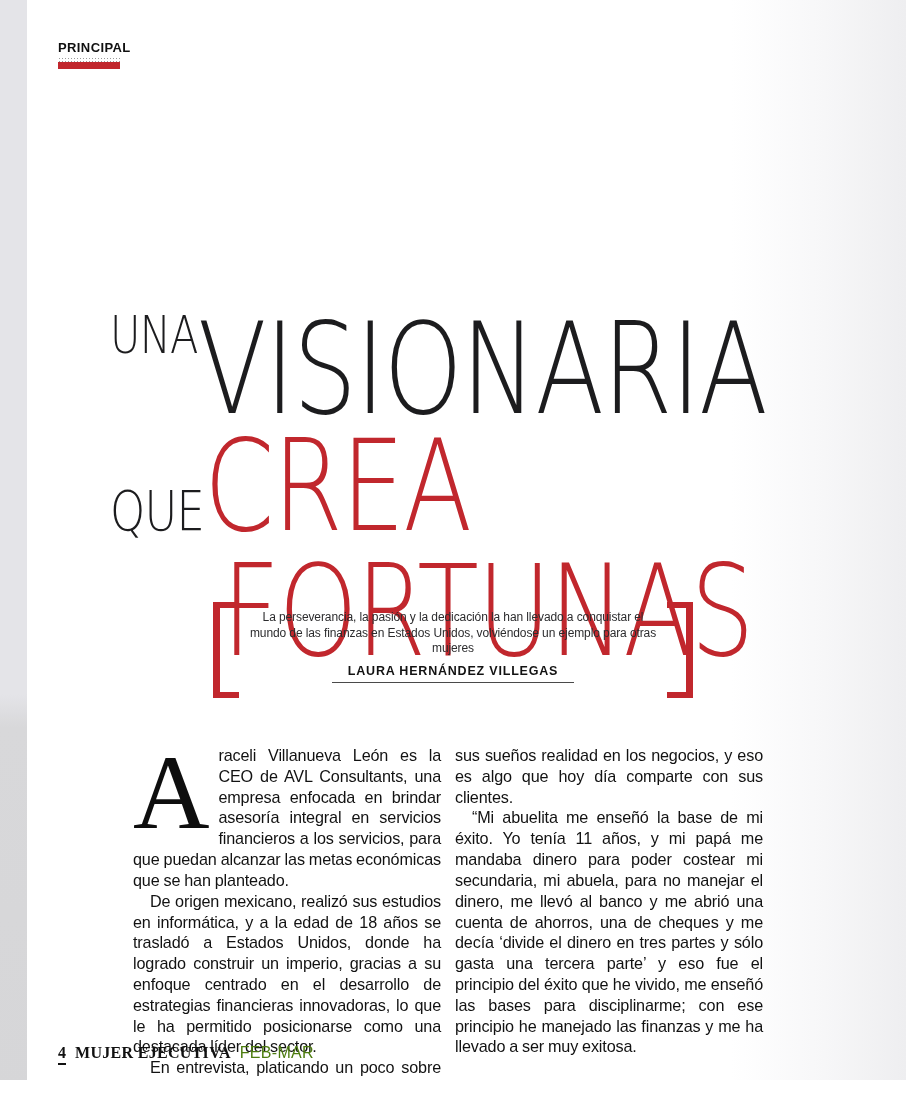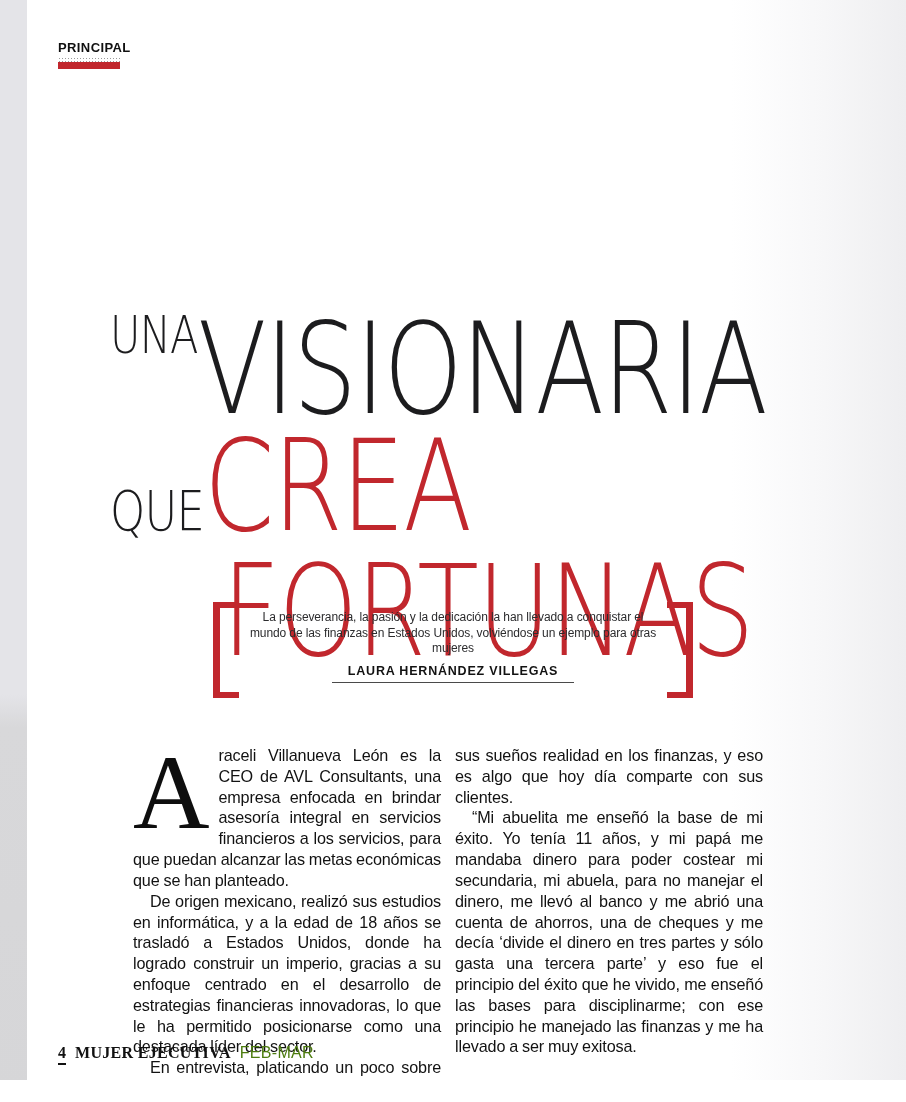--- a/index.html
+++ b/index.html
@@ -144,21 +144,21 @@
     <div class="bracket right"></div>
   </div>
 
   <div class="body-cols">
     <div class="col">
       <p class="lead">Araceli Villanueva León es la CEO de AVL Consultants, una empresa enfocada en brindar asesoría integral en servicios financieros a los servicios, para que puedan alcanzar las metas económicas que se han planteado.</p>
       <p class="indent">De origen mexicano, realizó sus estudios en informática, y a la edad de 18 años se trasladó a Estados Unidos, donde ha logrado construir un imperio, gracias a su enfoque centrado en el desarrollo de estrategias financieras innovadoras, lo que le ha permitido posicionarse como una destacada líder del sector.</p>
       <p class="indent">En entrevista, platicando un poco sobre su historia de vida, Araceli compartió que de niña vivió al lado de su abuela materna en Guanajuato, quien se encargó de brindarle las bases financieras para ahorrar y empoderarse económicamente, lo que le ha permitido hacer</p>
     </div>
     <div class="col">
-      <p>sus sueños realidad en los finanzas, y eso es algo que hoy día comparte con sus clientes.</p>
+      <p>sus sueños realidad en los negocios, y eso es algo que hoy día comparte con sus clientes.</p>
       <p class="indent">“Mi abuelita me enseñó la base de mi éxito. Yo tenía 11 años, y mi papá me mandaba dinero para poder costear mi secundaria, mi abuela, para no manejar el dinero, me llevó al banco y me abrió una cuenta de ahorros, una de cheques y me decía ‘divide el dinero en tres partes y sólo gasta una tercera parte’ y eso fue el principio del éxito que he vivido, me enseñó las bases para disciplinarme; con ese principio he manejado las finanzas y me ha llevado a ser muy exitosa.</p>
     </div>
   </div>
 
   <div class="footer">
     <span class="page-num">4</span>
     <span class="mag-name">MUJER EJECUTIVA</span>
     <span class="issue">FEB-MAR</span>
   </div>
 

